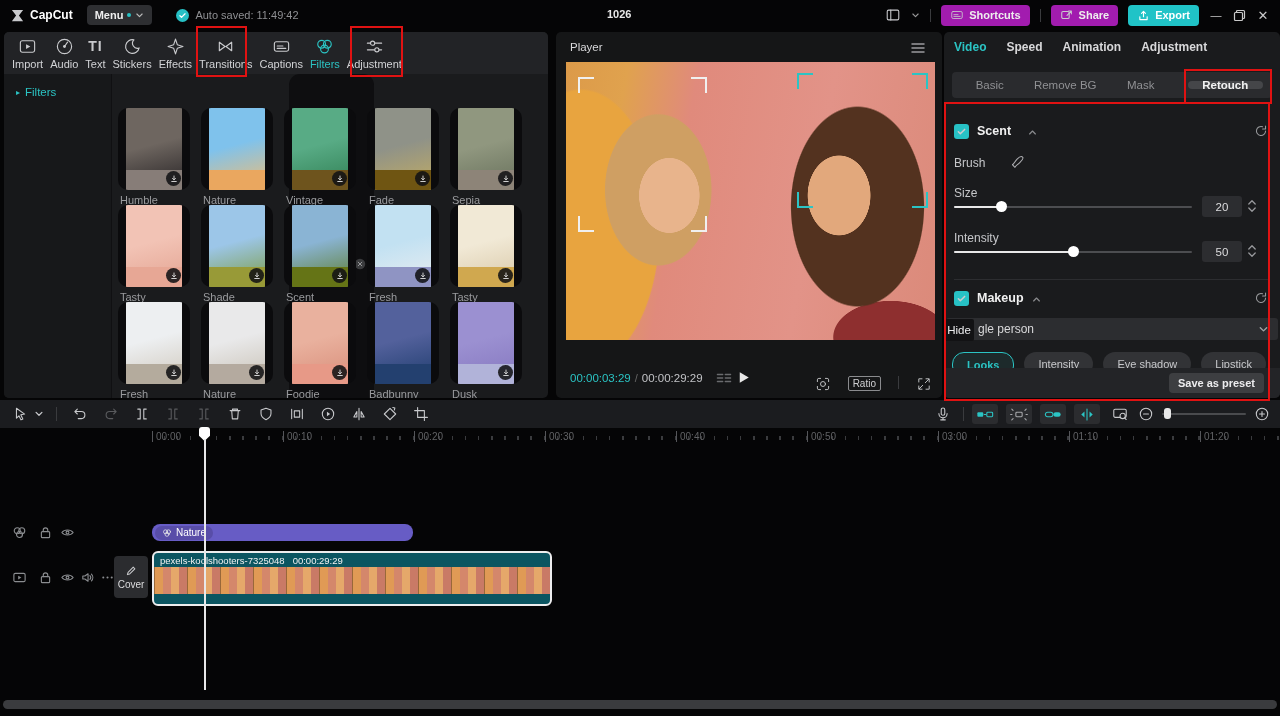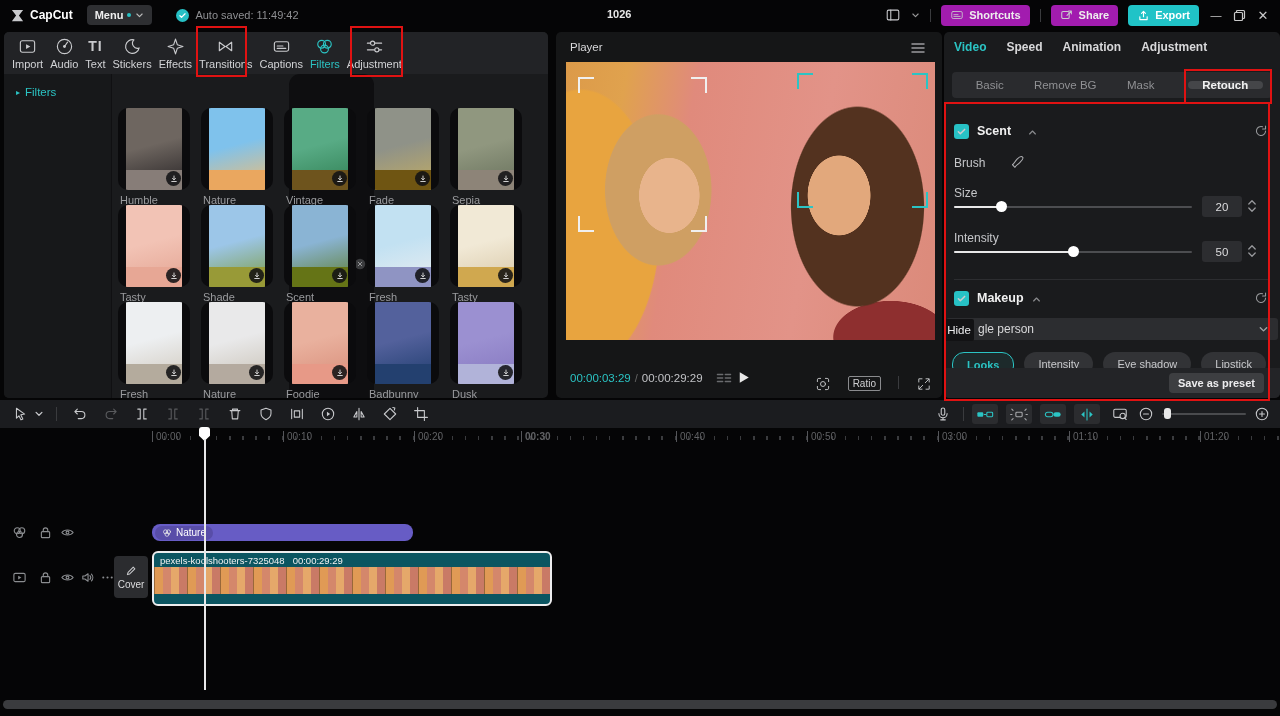--- a/index.html
+++ b/index.html
@@ -780,21 +780,21 @@
           </svg>
         </span>
     </div>
   </div>
 
   <div id="ruler" class="abs">
       <div class="ticks"></div>
       <span class="rl" style="left: 152px;">00:00</span>
       <span class="rl" style="left: 283px;">00:10</span>
       <span class="rl" style="left: 414px;">00:20</span>
-      <span class="rl" style="left: 521px; font-weight: bold;">00:30</span>
+      <span class="rl" style="left: 545px;">00:30</span>
       <span class="rl" style="left: 676px;">00:40</span>
       <span class="rl" style="left: 807px;">00:50</span>
       <span class="rl" style="left: 938px;">03:00</span>
       <span class="rl" style="left: 1069px;">01:10</span>
       <span class="rl" style="left: 1200px;">01:20</span>
     </div>
 
   <span class="ic trk-ic" style="left:12px;top:525px;">
       <svg viewBox="0 0 16 16">
         <circle cx="5.6" cy="6.1" r="3.2"></circle>

